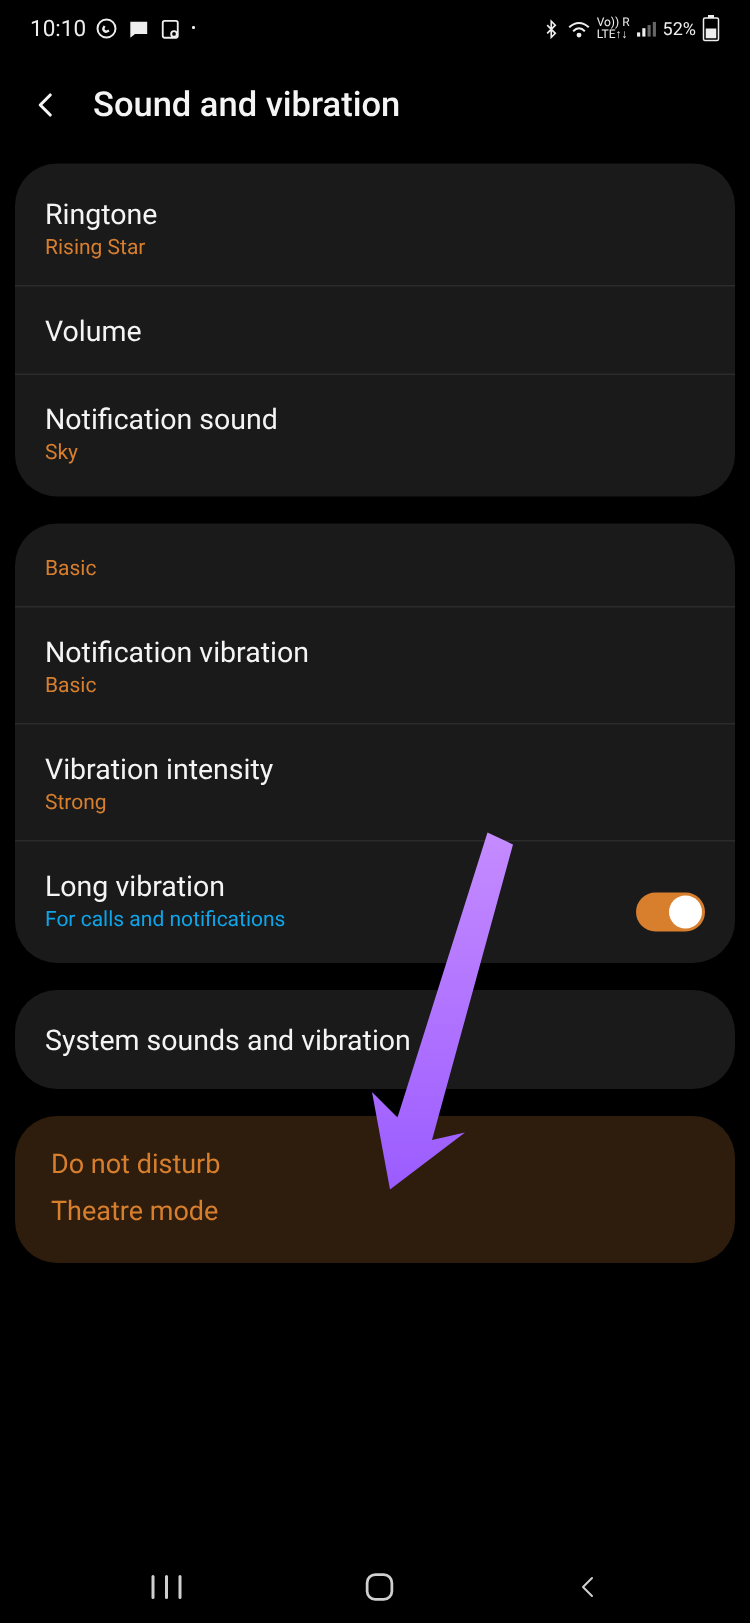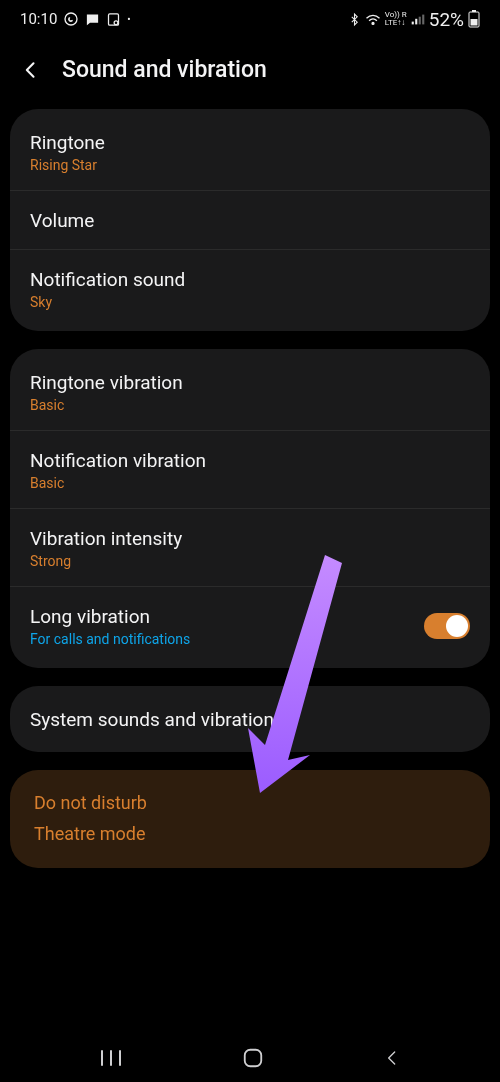--- a/index.html
+++ b/index.html
@@ -38,21 +38,21 @@
   .card {
     background: #1a1a1b;
     border-radius: 28px;
     margin-bottom: 18px;
     padding: 4px 0;
   }
   .row {
     padding: 18px 20px 17px 20px;
     border-bottom: 1px solid #2b2b2b;
     display: flex;
-    align-items: center;
+    align-items: flex-end;
     justify-content: space-between;
   }
   .row:last-child { border-bottom: none; }
   .row .text { display:flex; flex-direction:column; gap:3px; }
   .row .title { font-size: 19px; color: #f4f4f5; font-weight: 400; }
   .row .sub { font-size: 14px; color: #d87f2e; }
   .row .sub.grey { color: #0ea5e9; }
 
   .toggle {
     width: 46px; height: 26px; border-radius: 20px;
@@ -133,21 +133,21 @@
     <span style="font-size:8px; line-height:8px; white-space:pre;"><span>Vo)) R
 LTE↑↓</span></span>
     <span>
       <svg width="14" height="13" viewBox="0 0 20 16" fill="#eee">
           <rect x="1" y="11" width="3" height="4"></rect>
           <rect x="6" y="7" width="3" height="8"></rect>
           <rect x="11" y="4" width="3" height="11" fill="#666"></rect>
           <rect x="16" y="1" width="3" height="14" fill="#666"></rect>
         </svg>
     </span>
-    <span style="font-size:19px;text-align:center;">52%</span>
+    <span style="font-size:12px;text-align:center;">52%</span>
     <span>
       <svg width="12" height="18" viewBox="0 0 12 18" fill="none">
           <rect x="1" y="2" width="10" height="15" rx="1" stroke="#eee"></rect>
           <rect x="4" y="0" width="4" height="2" fill="#eee"></rect>
           <rect x="2.5" y="9" width="7" height="6.5" fill="#eee"></rect>
         </svg>
     </span>
   </div>
 </div>
 
@@ -178,21 +178,20 @@
       <div class="text">
         <div class="title">Notification sound</div>
         <div class="sub">Sky</div>
       </div>
     </div>
   </div>
 
   <div class="card">
     <div class="row">
       <div class="text">
-        <div class="title">Ringtone vibration</div>
         <div class="sub">Basic</div>
       </div>
     </div>
     <div class="row">
       <div class="text">
         <div class="title">Notification vibration</div>
         <div class="sub">Basic</div>
       </div>
     </div>
     <div class="row">

